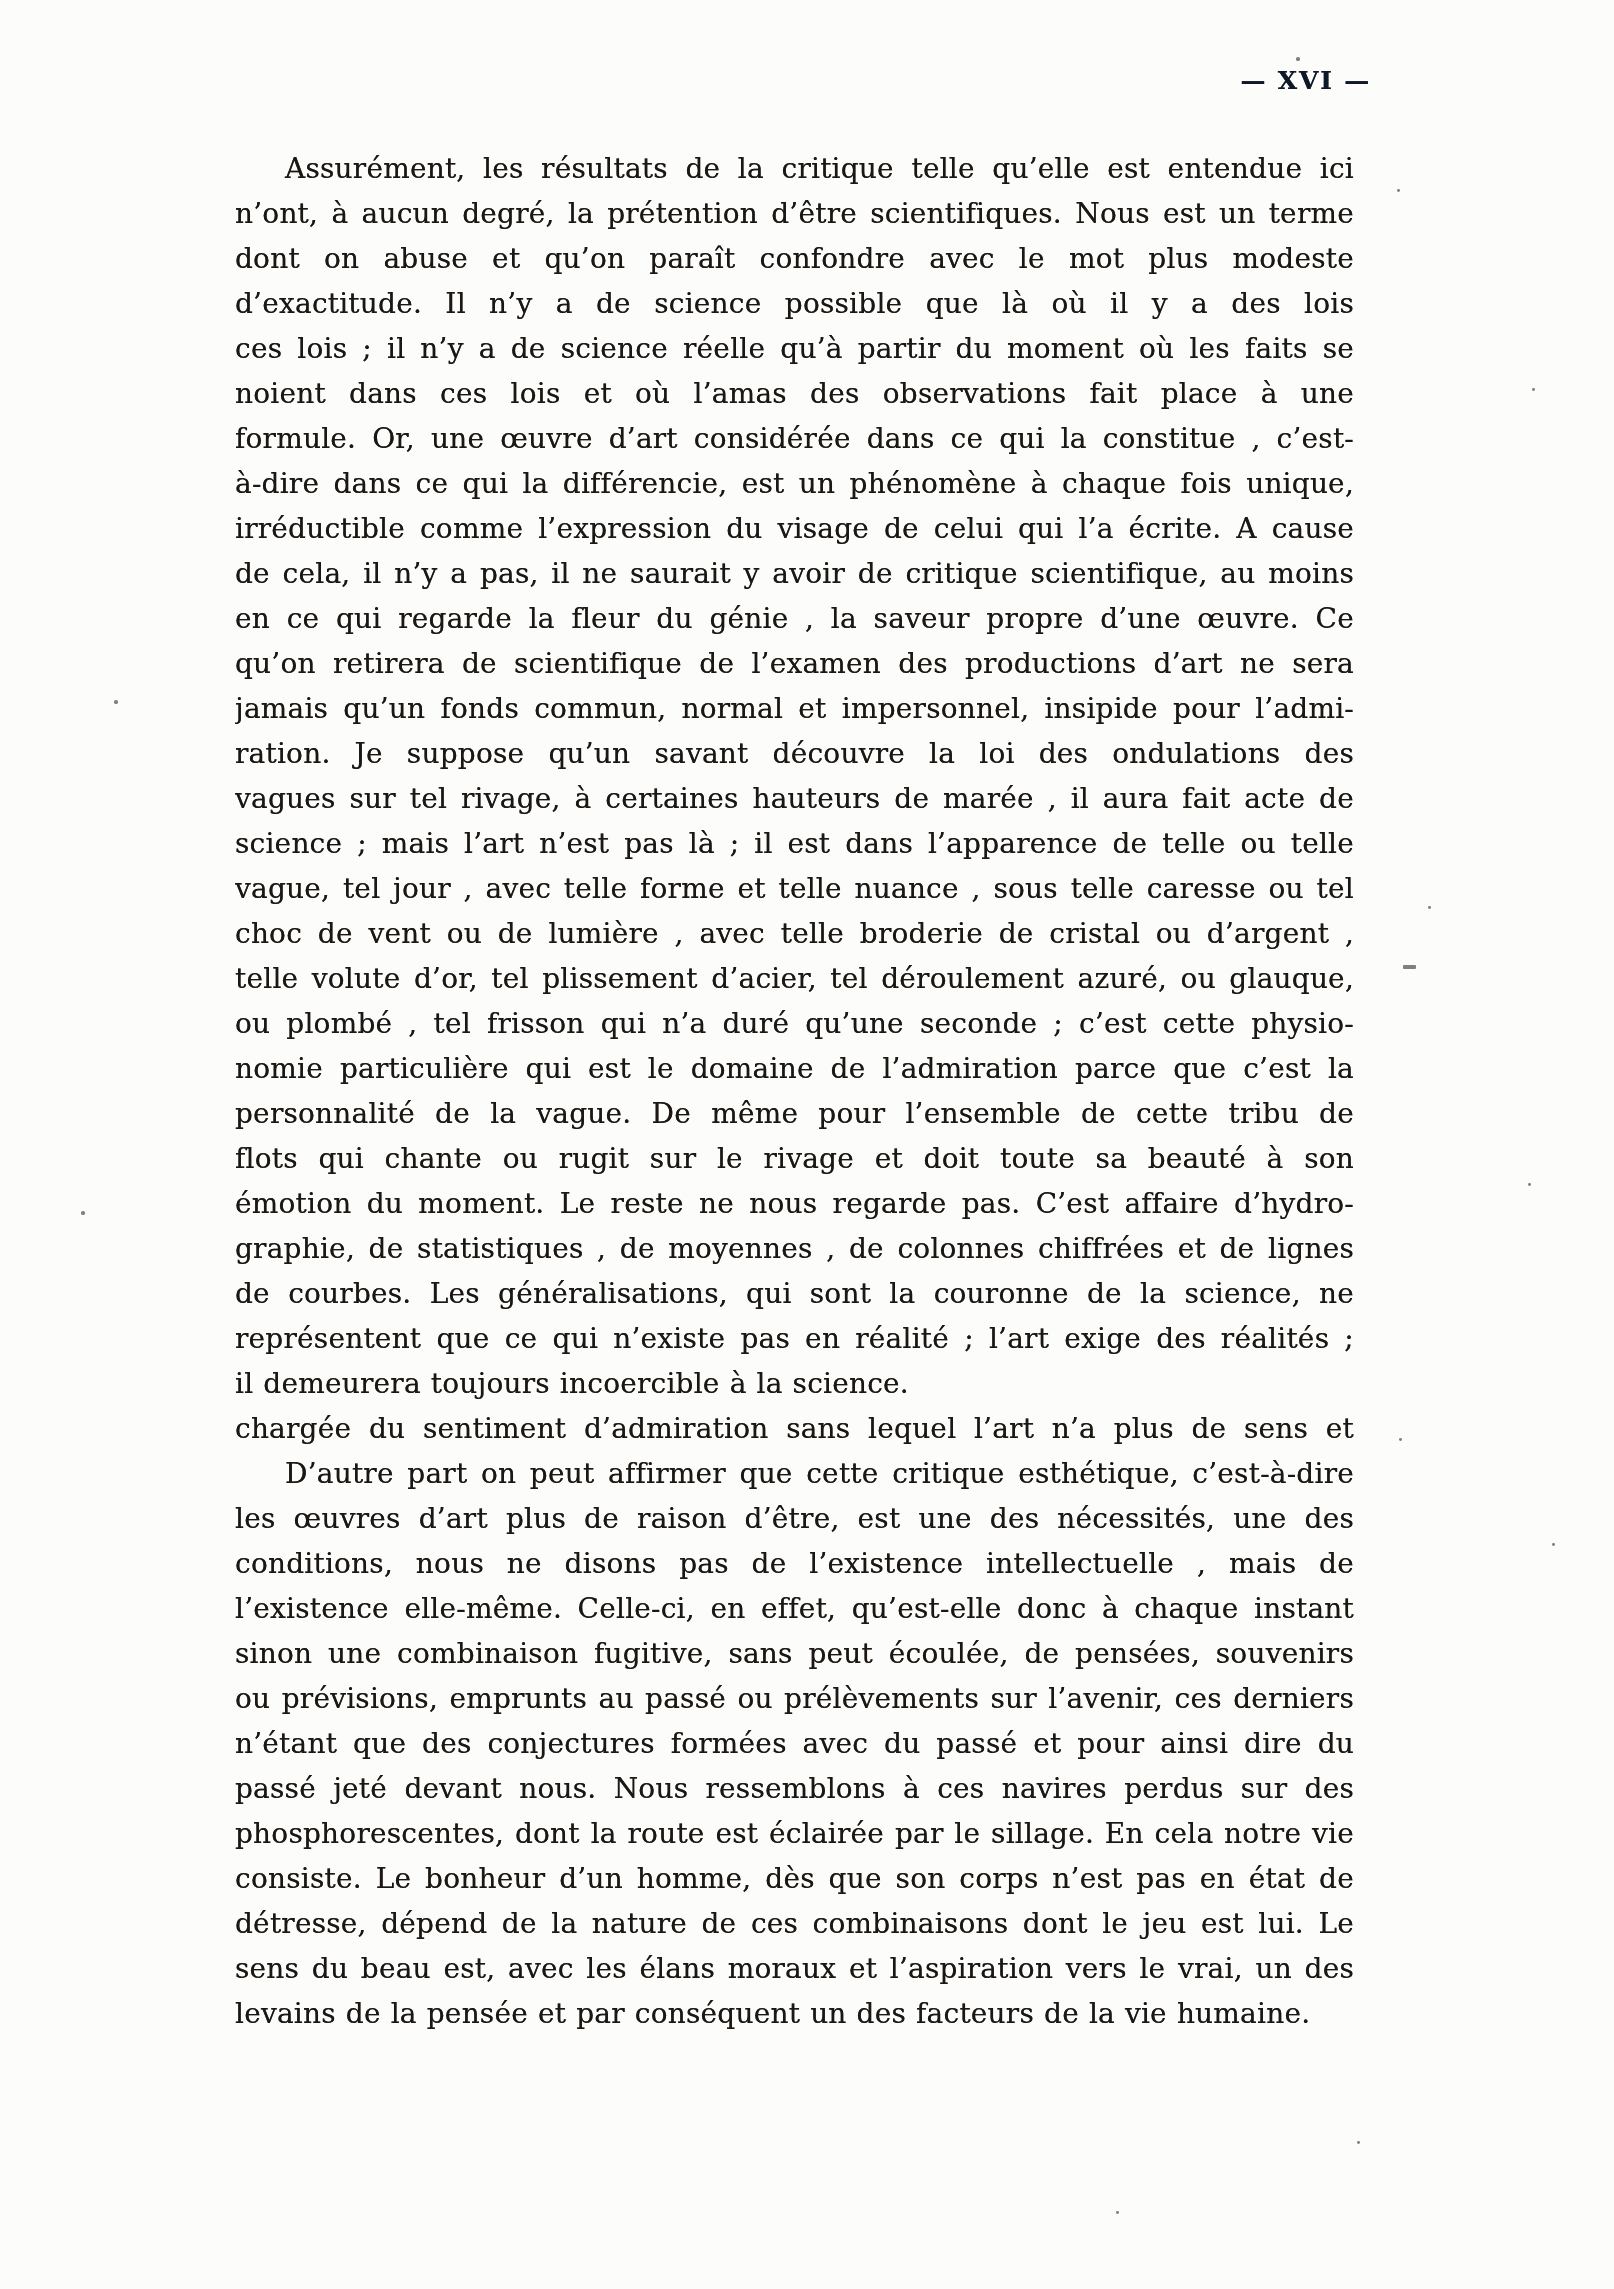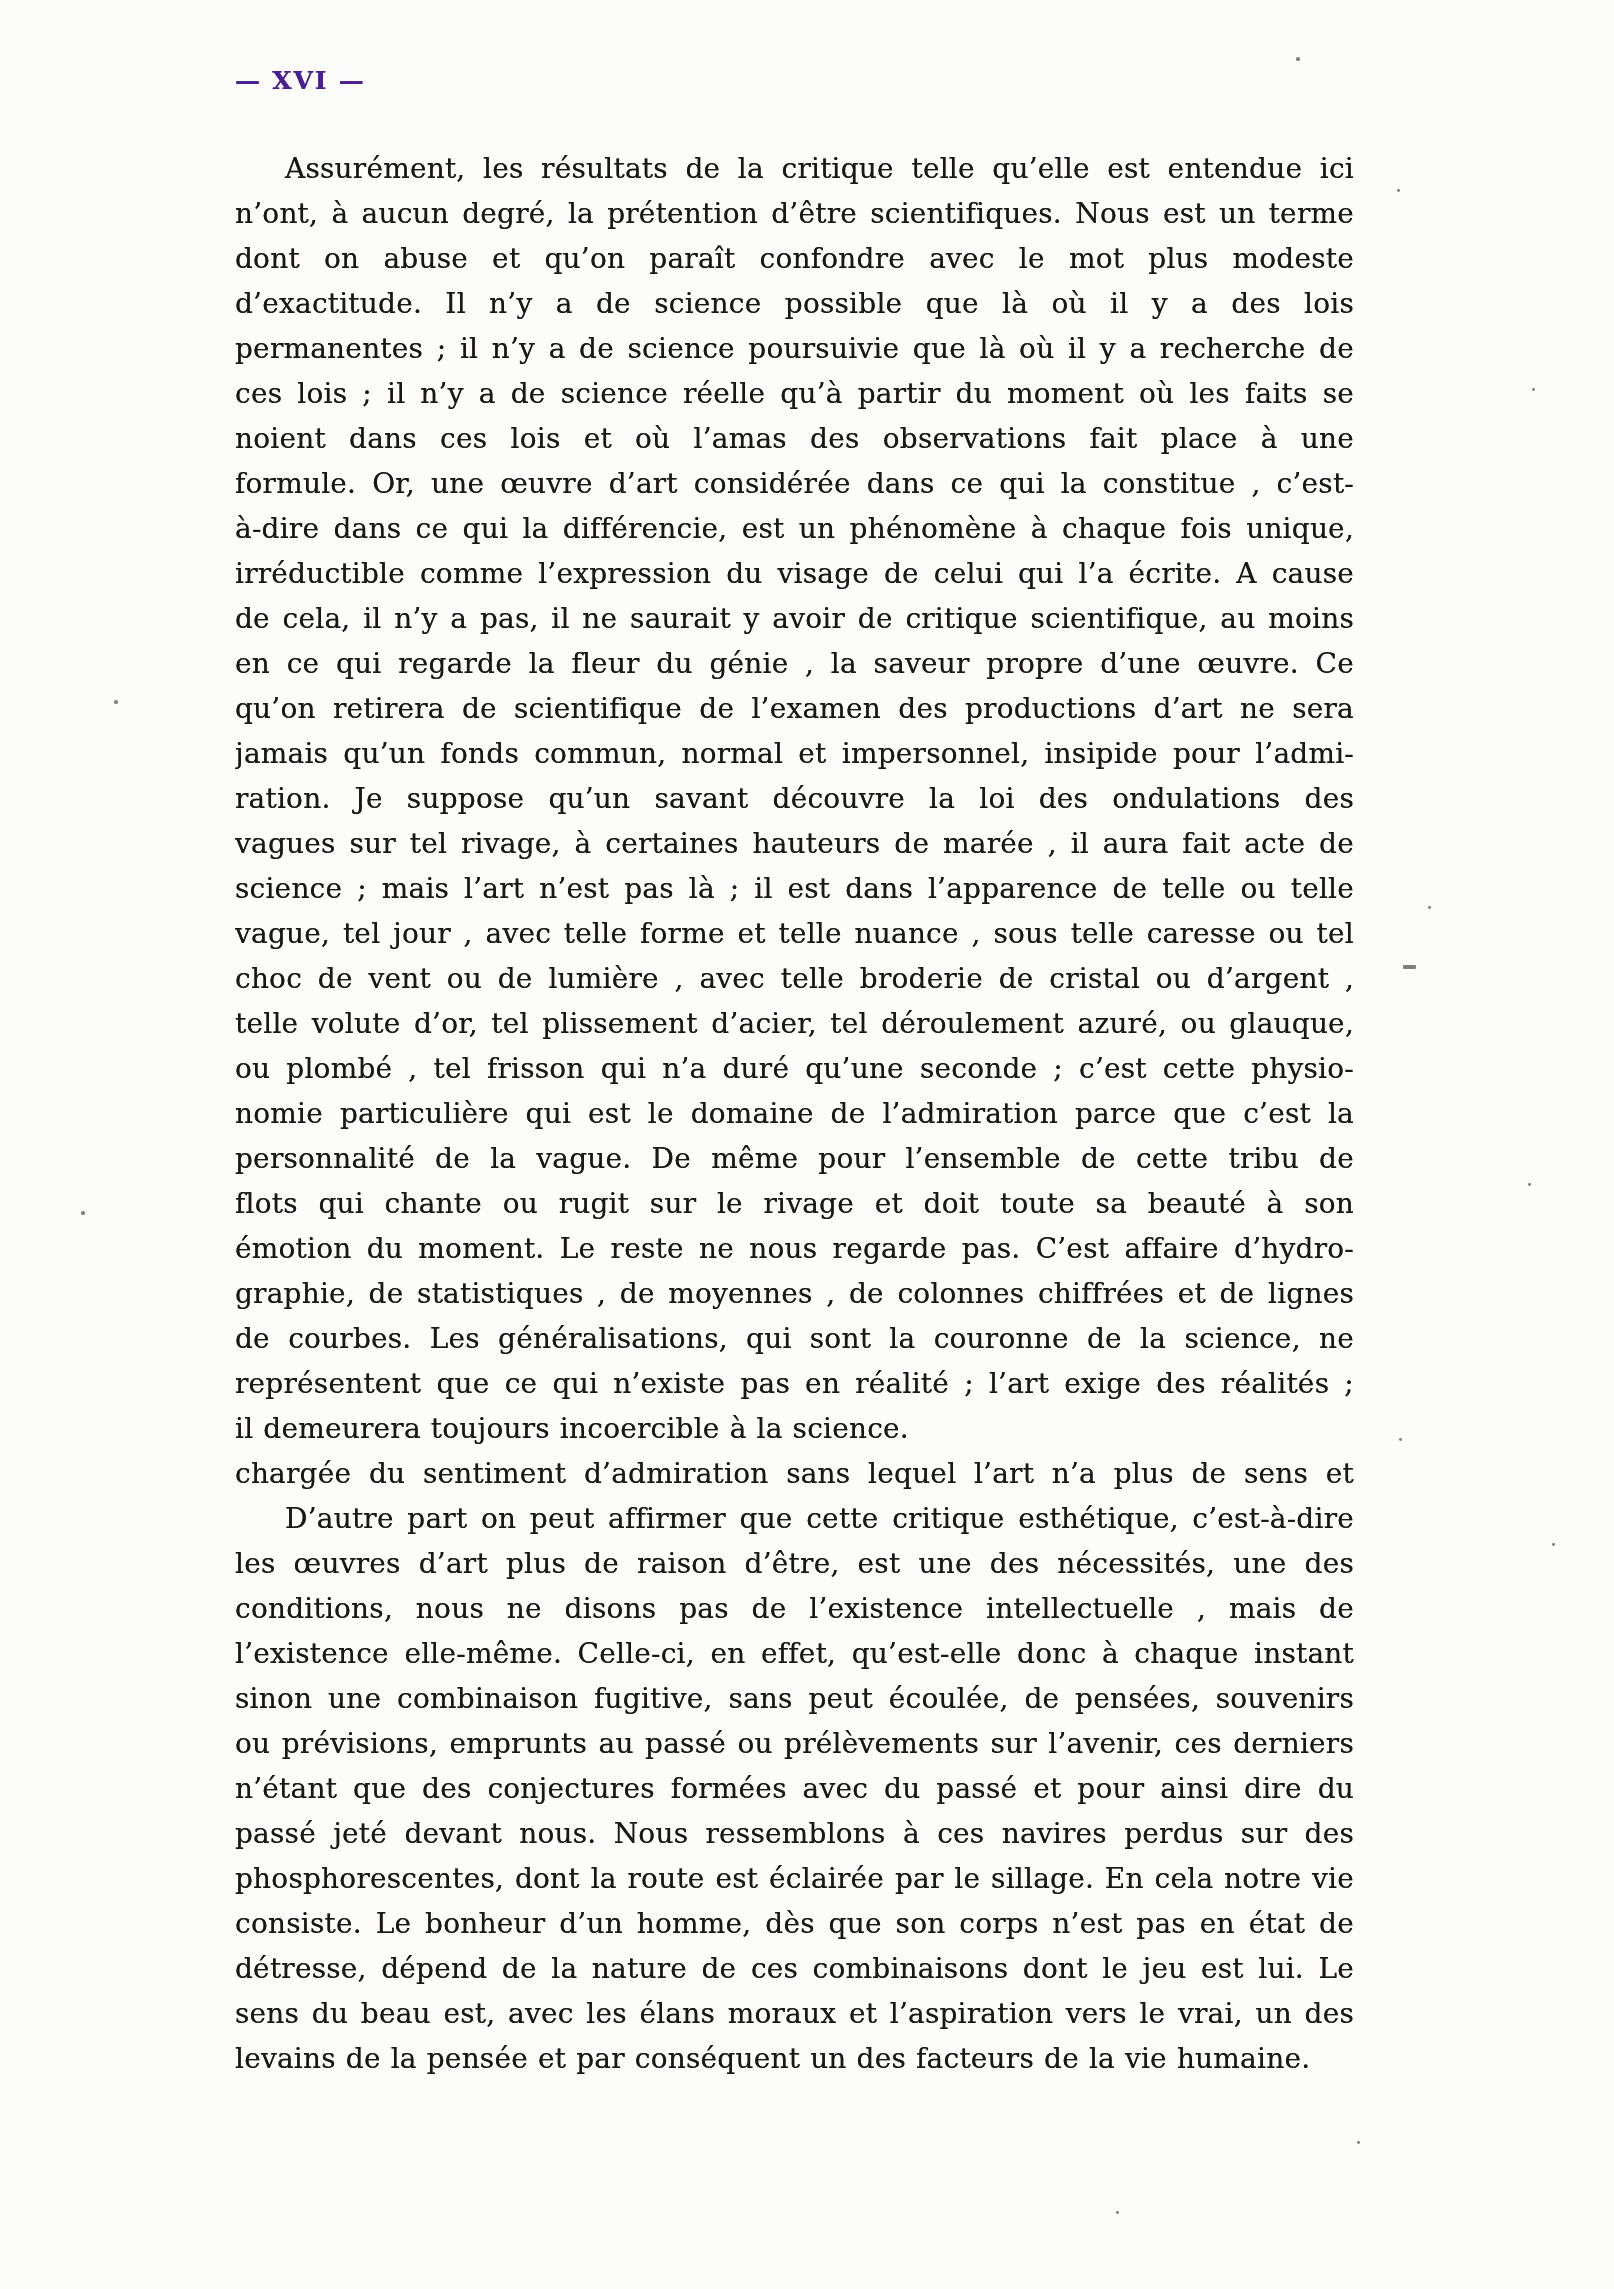--- a/index.html
+++ b/index.html
@@ -10,26 +10,26 @@
   }
   .page {
     position: relative;
     width: 1614px; height: 2290px;
     background: #fcfcfa;
     overflow: hidden;
     color: #1b1713;
   }
   .folio {
     position: absolute;
-    left: 235px; top: 66px; width: 1119px;
-    text-align: left;
+    left: 252px; top: 66px; width: 1119px;
+    text-align: right;
     font-size: 25px;
     font-weight: bold;
     letter-spacing: 1.8px;
-    color: #4c1d95;
+    color: #0f172a;
     text-shadow: 0 0 0.6px rgba(20,16,12,0.7);
   }
   .textblock {
     position: absolute;
     left: 235px; top: 146px; width: 1119px;
   }
   .ln {
     font-size: 28px;
     line-height: 45px;
     height: 45px;
@@ -56,21 +56,20 @@
 
   <div class="folio">— XVI —</div>
 
   <div class="textblock">
 
     <div>
       <div class="ln indent">Assurément, les résultats de la critique telle qu’elle est entendue ici</div>
       <div class="ln">n’ont, à aucun degré, la prétention d’être scientifiques. Nous est un terme</div>
       <div class="ln">dont on abuse et qu’on paraît confondre avec le mot plus modeste</div>
       <div class="ln">d’exactitude. Il n’y a de science possible que là où il y a des lois</div>
-      <div class="ln">permanentes ; il n’y a de science poursuivie que là où il y a recherche de</div>
       <div class="ln">ces lois ; il n’y a de science réelle qu’à partir du moment où les faits se</div>
       <div class="ln">noient dans ces lois et où l’amas des observations fait place à une</div>
       <div class="ln">formule. Or, une œuvre d’art considérée dans ce qui la constitue , c’est-</div>
       <div class="ln">à-dire dans ce qui la différencie, est un phénomène à chaque fois unique,</div>
       <div class="ln">irréductible comme l’expression du visage de celui qui l’a écrite. A cause</div>
       <div class="ln">de cela, il n’y a pas, il ne saurait y avoir de critique scientifique, au moins</div>
       <div class="ln">en ce qui regarde la fleur du génie , la saveur propre d’une œuvre. Ce</div>
       <div class="ln">qu’on retirera de scientifique de l’examen des productions d’art ne sera</div>
       <div class="ln">jamais qu’un fonds commun, normal et impersonnel, insipide pour l’admi-</div>
       <div class="ln">ration. Je suppose qu’un savant découvre la loi des ondulations des</div>

